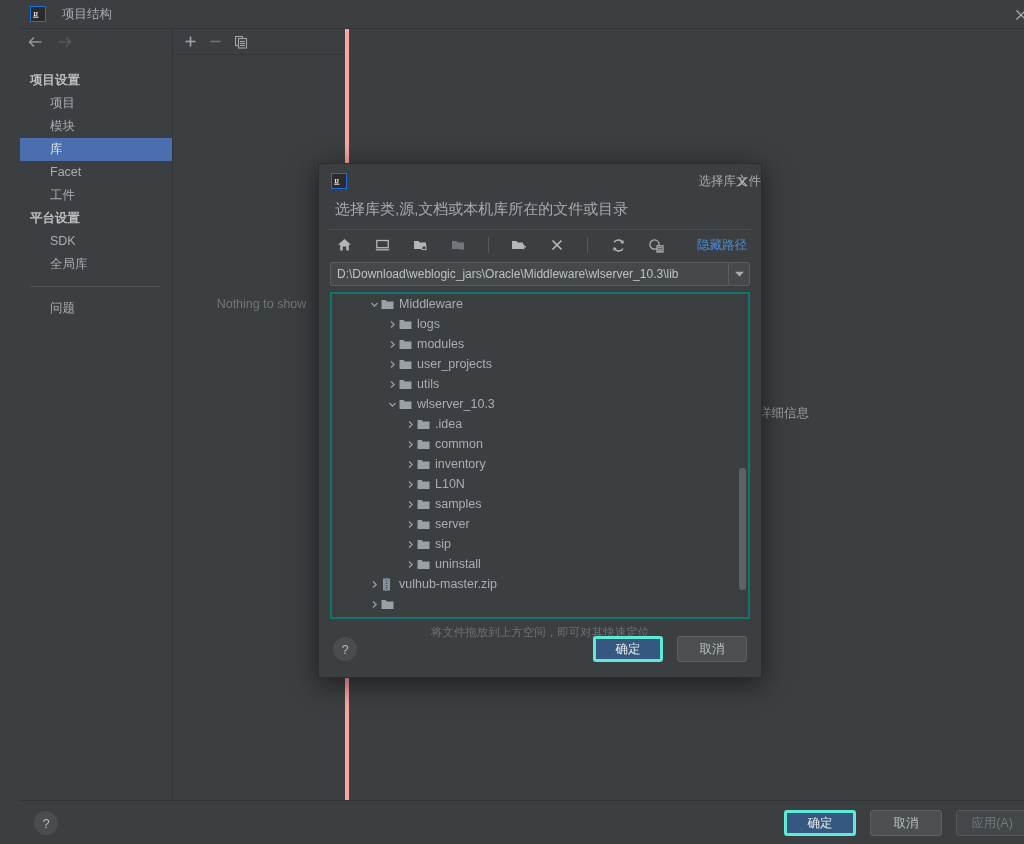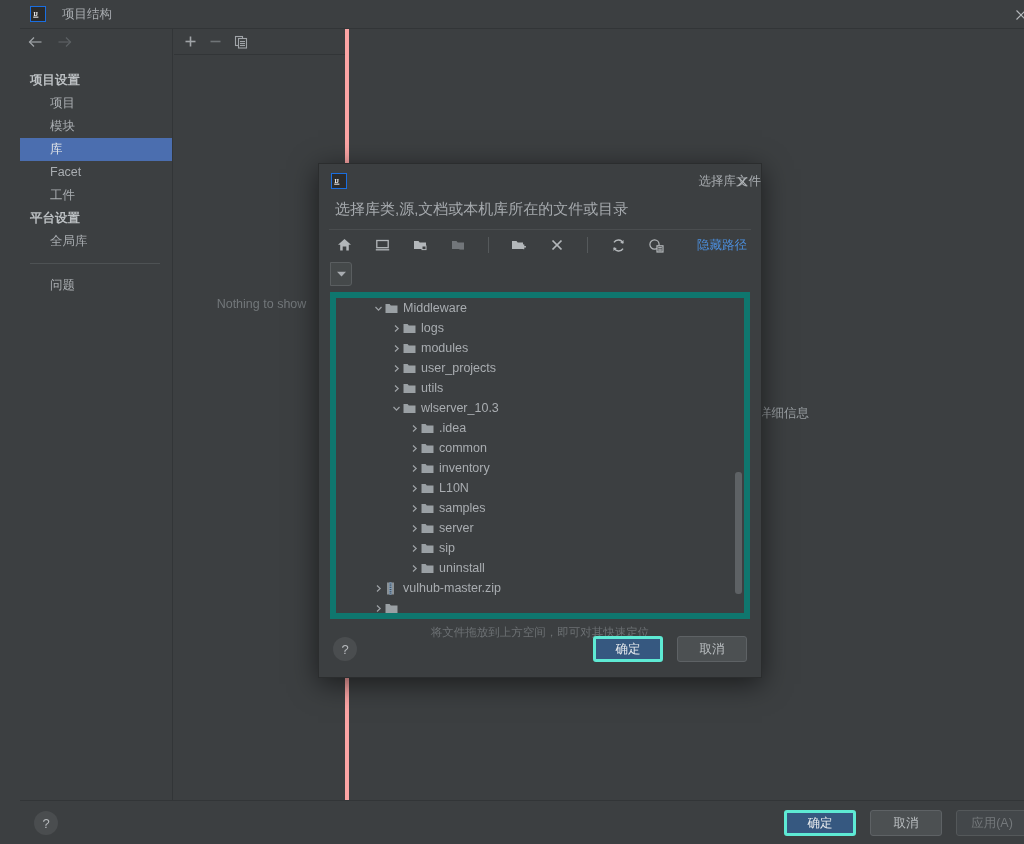--- a/index.html
+++ b/index.html
@@ -159,21 +159,21 @@
   }
   .path-drop {
     width: 22px; height: 24px; background: #45494a; border: 1px solid #5a5e60;
     border-radius: 0 3px 3px 0;
     display: flex; align-items: center; justify-content: center;
     color: #a8acb0; font-size: 8px;
   }
 
   .tree-wrap {
     margin: 0 11px; height: 327px; background: #3c3f41;
-    border: 6px solid #0f766e; position: relative; overflow: hidden;
+    border: 2px solid #0f766e; position: relative; overflow: hidden;
   }
   .tree { position: relative; }
   .row {
     height: 20px; display: flex; align-items: center;
     color: #a9adb1; font-size: 12.5px; white-space: nowrap;
   }
   .row.selected { background: #4b6eaf; color: #ffffff; }
   .arrow {
     width: 13px; display: inline-flex; align-items: center; justify-content: center;
     color: #9da1a5; font-size: 9px; flex: none;
@@ -246,20 +246,21 @@
       </span>
     </div>
     <div class="sb-list">
       <div class="sb-group">项目设置</div>
       <div class="sb-item">项目</div>
       <div class="sb-item">模块</div>
       <div class="sb-item selected">库</div>
       <div class="sb-item">Facet</div>
       <div class="sb-item">工件</div>
       <div class="sb-group">平台设置</div>
+      <div class="sb-item">SDK</div>
       <div class="sb-item">全局库</div>
       <div class="sb-divider"></div>
       <div class="sb-item plain">问题</div>
     </div>
   </div>
 
   <div class="center">
     <div class="center-toolbar">
       <span class="tb-icon">
         <svg width="13" height="13" viewBox="0 0 13 13" stroke="#a0a4a8" stroke-width="1.6">
@@ -378,20 +379,21 @@
             <line x1="10.2" y1="9.6" x2="13.8" y2="9.6"></line>
             <line x1="10.2" y1="11.2" x2="13.8" y2="11.2"></line>
             <line x1="10.2" y1="12.8" x2="13.8" y2="12.8"></line>
           </g>
         </svg>
       </span>
       <span class="hide-path">隐藏路径</span>
     </div>
 
     <div class="path-row">
+      <div class="path-field">D:\Download\weblogic_jars\Oracle\Middleware\wlserver_10.3\lib</div>
       <div class="path-drop">
         <svg width="9" height="6" viewBox="0 0 9 6" fill="#a8acb0">
             <polygon points="0,0.8 9,0.8 4.5,5.6"></polygon>
           </svg>
       </div>
     </div>
 
     <div class="tree-wrap">
       <div class="tree" id="tree-body">
           <div class="row">

